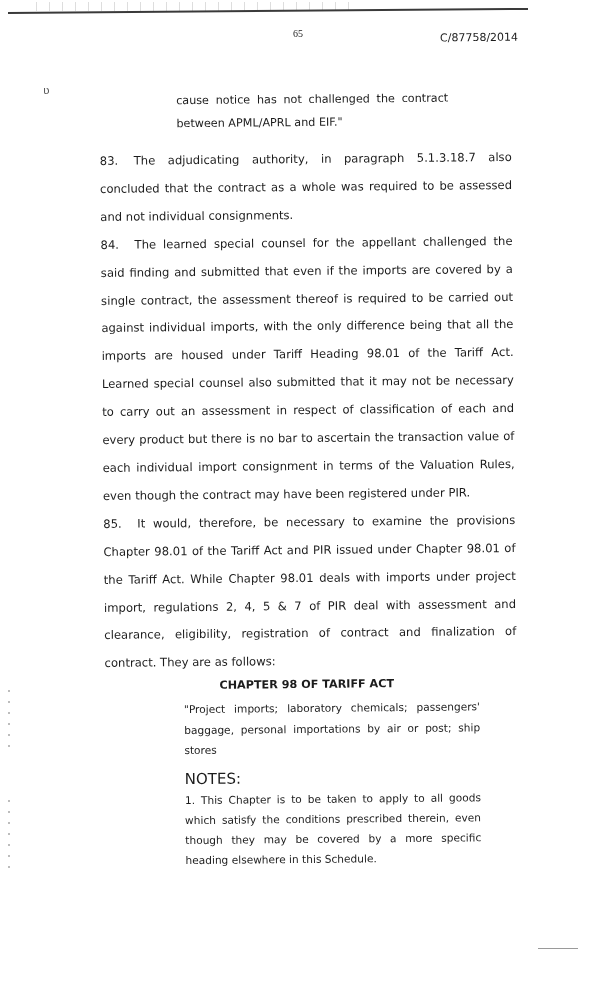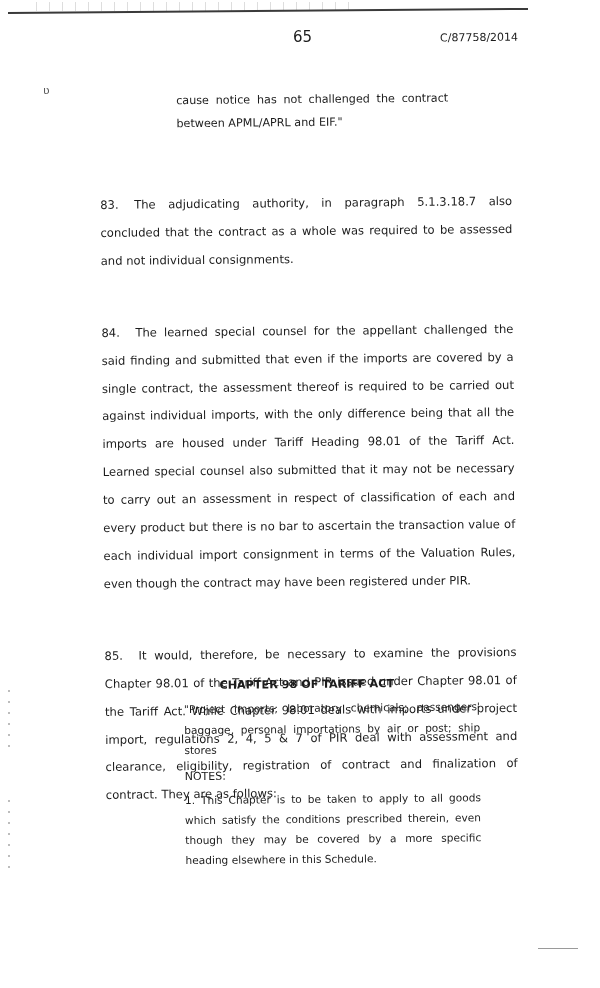--- a/index.html
+++ b/index.html
@@ -31,21 +31,22 @@
       top: 2px;
       width: 330px;
       height: 9px;
       background: repeating-linear-gradient(90deg, transparent 0 6px, #cfcfcf 6px 7px, transparent 7px 13px);
       opacity: 0.7;
     }
     .page-number {
       position: absolute;
       left: 293px;
       top: 28px;
-      font-size: 15px;
+      font-size: 10px;
+      font-family: Liberation Serif, serif;
     }
     .case-number {
       position: absolute;
       left: 440px;
       top: 31px;
       font-size: 11px;
       transform: rotate(-0.6deg);
     }
     .margin-mark {
       position: absolute;
@@ -80,21 +81,20 @@
       font-size: 11.6px;
       line-height: 27.9px;
     }
     .para {
       margin: 0;
       text-align: justify;
     }
     .para .num {
       display: inline-block;
       width: 34px;
-      margin-top: 44px;
     }
     .chapter-heading {
       position: absolute;
       left: 180px;
       top: 678px;
       width: 250px;
       text-align: center;
       font-weight: bold;
       font-size: 11.2px;
     }
@@ -105,21 +105,21 @@
       width: 296px;
       font-size: 10.6px;
       line-height: 20.5px;
       text-align: justify;
       text-align-last: left;
     }
     .notes-label {
       position: absolute;
       left: 182px;
       top: 769px;
-      font-size: 11px;
+      font-size: 15px;
     }
     .note-item {
       position: absolute;
       left: 182px;
       top: 789px;
       width: 296px;
       font-size: 10.6px;
       line-height: 20px;
       text-align: justify;
       text-align-last: left;

